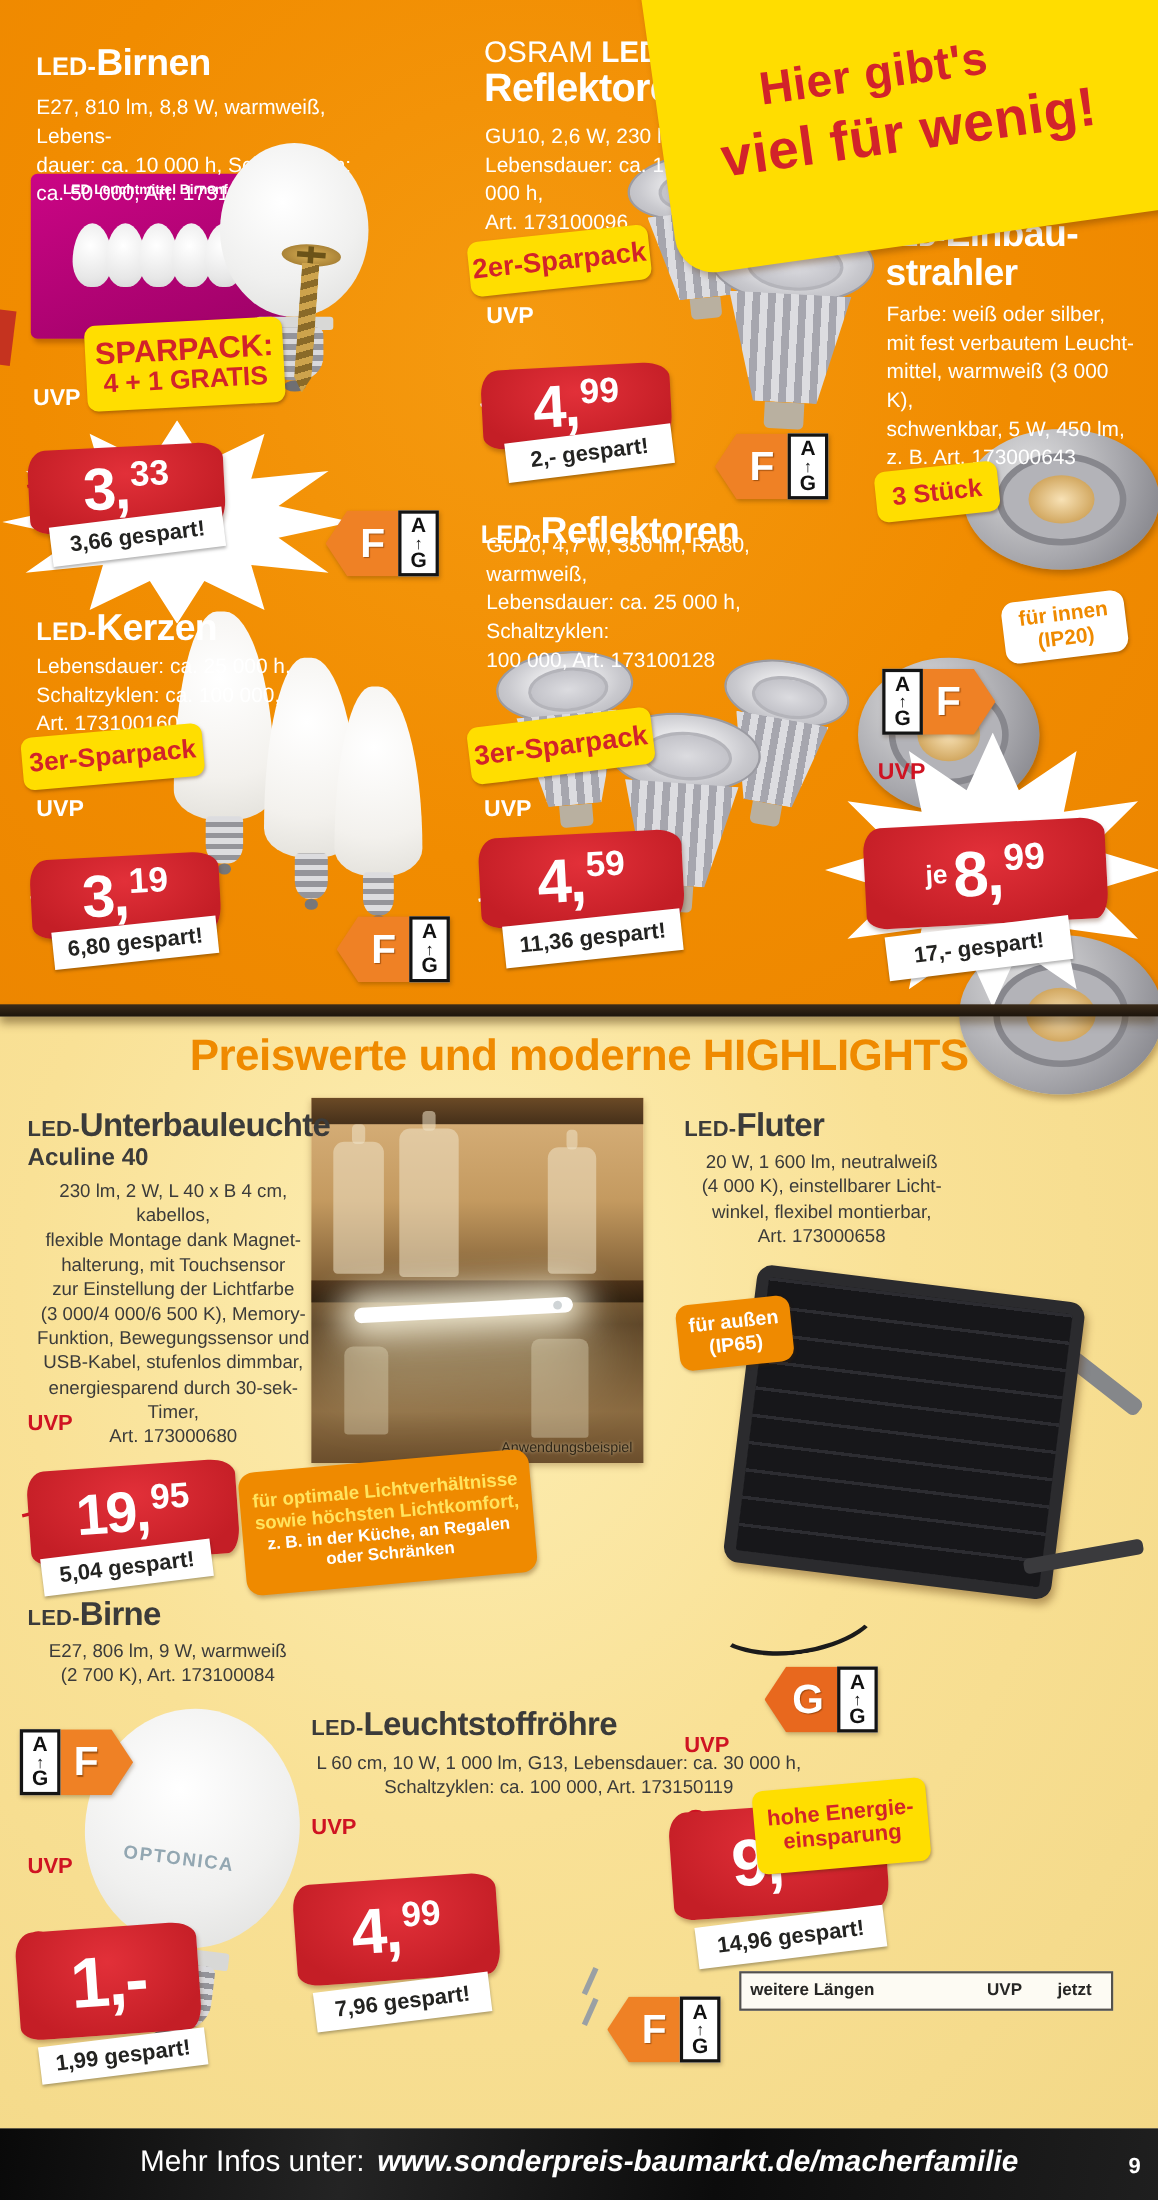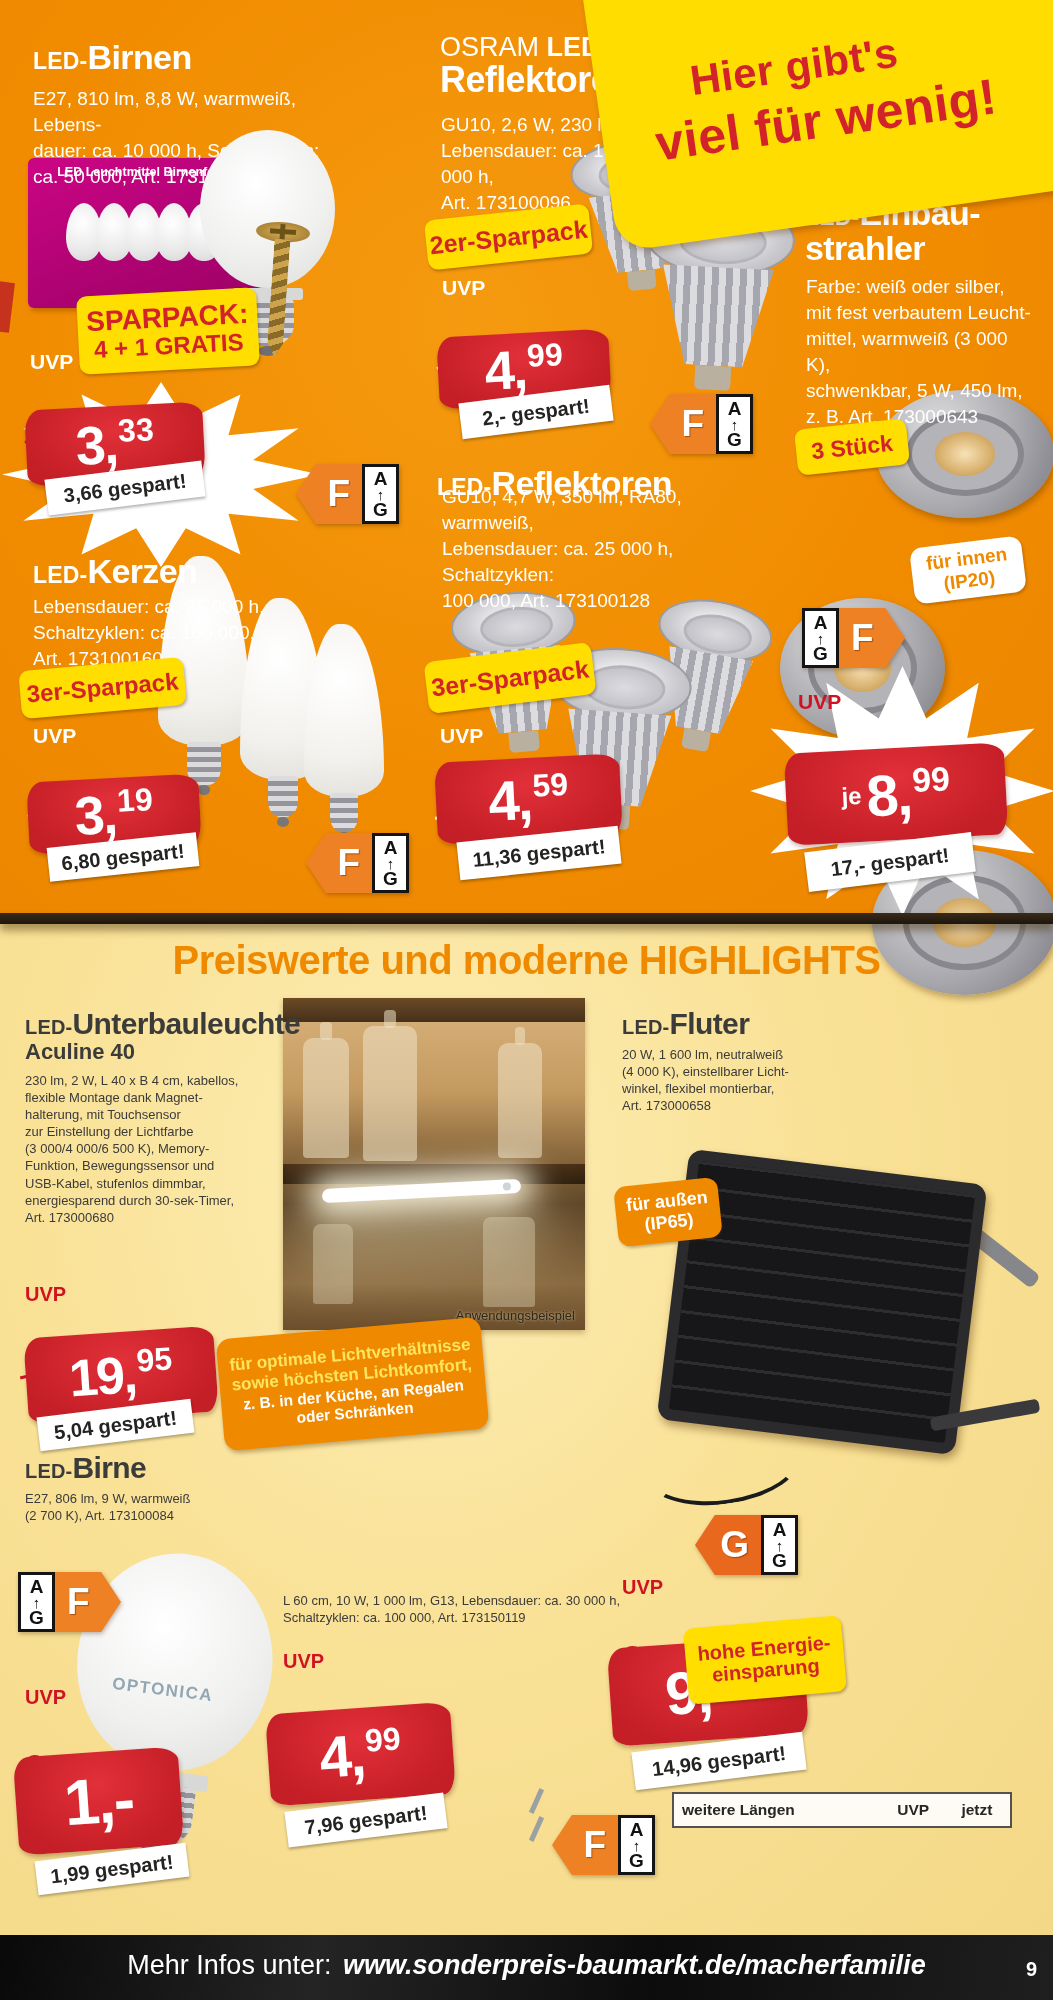--- a/index.html
+++ b/index.html
@@ -22,21 +22,21 @@
   .h-top{color:#fff;font-weight:bold;z-index:2;line-height:1.02;}
   .h-bot{color:#3b3b3a;font-weight:bold;z-index:2;line-height:1.05;}
   .pfx{font-size:23px;letter-spacing:.2px;}
   .nm{font-size:34px;letter-spacing:-.6px;}
   .h-bot .pfx{font-size:20px;}
   .h-bot .nm{font-size:30px;}
   .brand{font-weight:400;font-size:27px;}
   .pfx2{font-weight:bold;font-size:27px;}
 
   .desc{color:#fff;font-size:19px;line-height:1.37;z-index:2;}
-  .descb{color:#3b3b3a;font-size:13px;line-height:1.315;z-index:2;}
+  .descb{color:#3b3b3a;font-size:17px;line-height:1.315;z-index:2;text-align:center;}
 
   
   .uvp{z-index:3;font-weight:bold;line-height:.95;}
   .uvp .lbl{font-size:21px;}
   .uvp-num{position:relative;display:inline-block;font-size:34px;letter-spacing:-1px;margin-top:45px;}
   .uvp-num .cts{font-size:.6em;position:relative;top:-.45em;}
   .uvp-num::after{content:"";position:absolute;left:-6px;right:-4px;top:52%;
      border-top:3px solid currentColor;transform:rotate(-14deg);}
   .white{color:#fff;}
   .redp{color:#cf1322;}
@@ -455,20 +455,23 @@
   </div>
   <div class="abs uvp" style="left:25px;top:1688px;z-index:3;">
     <div class="lbl redp" style="font-size:20px;">UVP</div>
     <div class="uvp-num redp" style="font-size:36px;"><span>2,</span><span class="cts">99</span></div>
   </div>
   <div class="abs pbadge" style="left:16px;top:1752px;width:165px;height:98px;transform:rotate(-4deg);">
     <span class="euros" style="font-size:64px;">1,-</span>
   </div>
   <div class="abs saved" style="left:36px;top:1852px;width:152px;height:34px;transform:rotate(-7deg);">1,99 gespart!</div>
 
+  <div class="abs h-bot" style="left:283px;top:1552px;">
+    <span class="pfx">LED-</span><span class="nm">Leuchtstoffröhre</span>
+  </div>
   <div class="abs descb pre" style="left:283px;top:1592px;width:450px;">L 60 cm, 10 W, 1 000 lm, G13, Lebensdauer: ca. 30 000 h,
 Schaltzyklen: ca. 100 000, Art. 173150119</div>
   <div class="abs uvp" style="left:283px;top:1652px;">
     <div class="lbl redp" style="font-size:20px;">UVP</div>
     <div class="uvp-num redp" style="font-size:36px;"><span>12,</span><span class="cts">95</span></div>
   </div>
   <div class="abs pbadge" style="left:268px;top:1708px;width:185px;height:92px;transform:rotate(-4deg);">
     <span class="euros" style="font-size:58px;">4,</span>
       <span class="cts2">99</span>
   </div>

